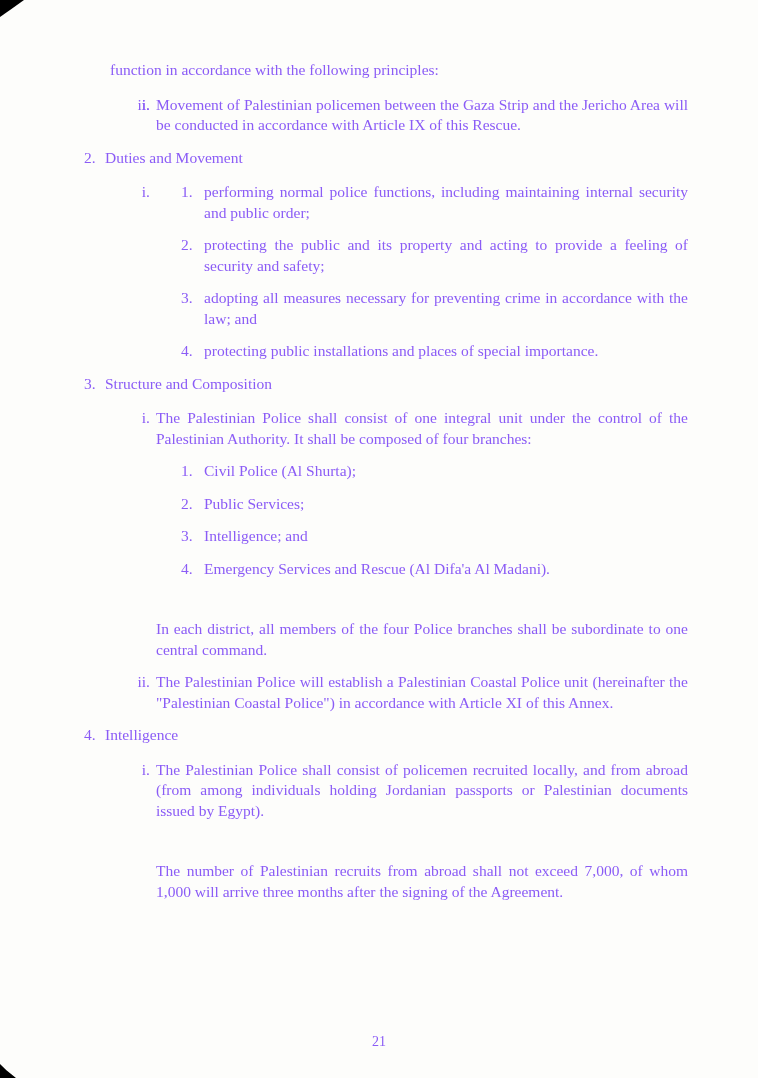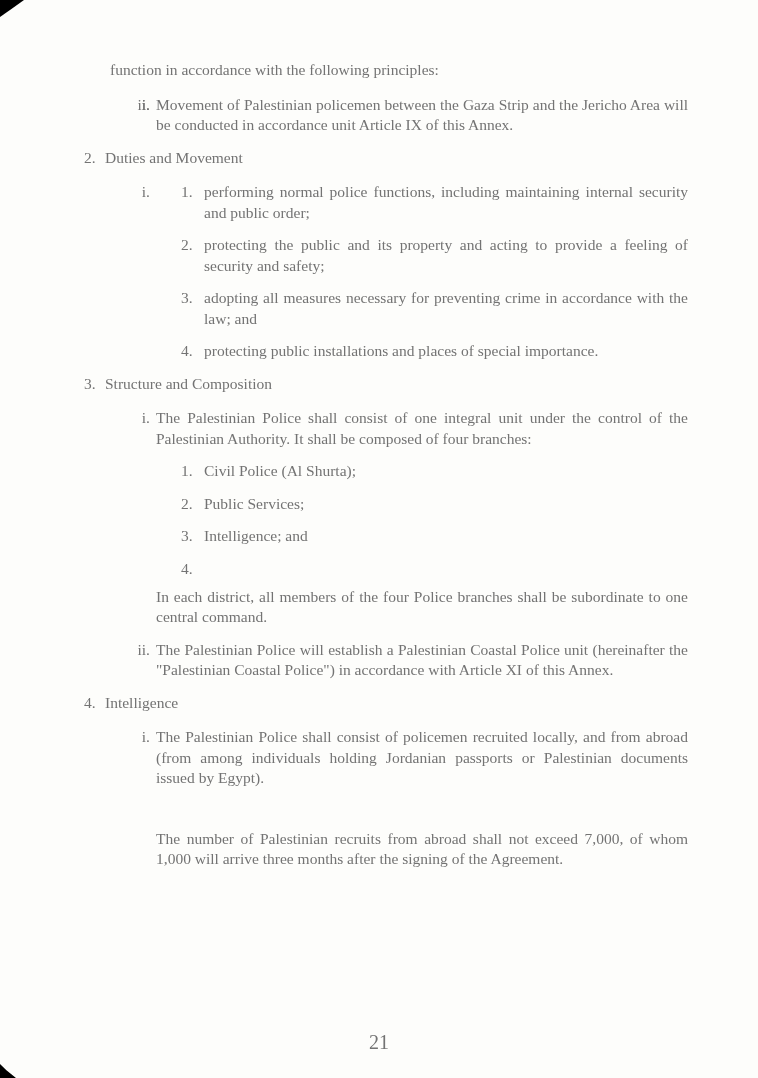--- a/index.html
+++ b/index.html
@@ -11,21 +11,21 @@
     position: relative;
     width: 758px;
     height: 1078px;
     margin: 0 auto;
     background: #fdfdfb;
     box-sizing: border-box;
     padding: 60px 70px 0 84px;
     font-family: "Liberation Serif", serif;
     font-size: 15.5px;
     line-height: 20.5px;
-    color: #737373;
+    color: #8b5cf6;
     overflow: hidden;
   }
   .content {
     position: relative;
   }
   .block {
     position: relative;
     text-align: justify;
     margin-bottom: 12px;
   }
@@ -67,21 +67,21 @@
   .block.para {
     margin-left: 72px;
     margin-top: 40px;
   }
   .footer {
     position: absolute;
     left: 0;
     right: 0;
     bottom: 26px;
     text-align: center;
-    font-size: 20px;
+    font-size: 14px;
   }
   
   .artifact {
     position: absolute;
     background: #000;
   }
   .artifact.top-left {
     top: 0;
     left: 0;
     width: 24px;
@@ -98,33 +98,33 @@
 </style>
 </head>
 <body>
 
 <div class="page">
   <div class="artifact top-left"></div>
 
   <div class="content">
       <div class="block intro"><span class="txt">function in accordance with the following principles:</span></div>
       <div class="block roman"><span class="num">i.</span></div>
-      <div class="block roman"><span class="num">ii.</span><span class="txt">Movement of Palestinian policemen between the Gaza Strip and the Jericho Area will be conducted in accordance unit Article IX of this Annex.</span></div>
+      <div class="block roman"><span class="num">ii.</span><span class="txt">Movement of Palestinian policemen between the Gaza Strip and the Jericho Area will be conducted in accordance with Article IX of this Rescue.</span></div>
       <div class="block section"><span class="num">2.</span><span class="txt">Duties and Movement</span></div>
       <div class="block roman"><span class="num">i.</span></div>
       <div class="block arabic"><span class="num">1.</span><span class="txt">performing normal police functions, including maintaining internal security and public order;</span></div>
       <div class="block arabic"><span class="num">2.</span><span class="txt">protecting the public and its property and acting to provide a feeling of security and safety;</span></div>
       <div class="block arabic"><span class="num">3.</span><span class="txt">adopting all measures necessary for preventing crime in accordance with the law; and</span></div>
       <div class="block arabic"><span class="num">4.</span><span class="txt">protecting public installations and places of special importance.</span></div>
       <div class="block section"><span class="num">3.</span><span class="txt">Structure and Composition</span></div>
       <div class="block roman"><span class="num">i.</span><span class="txt">The Palestinian Police shall consist of one integral unit under the control of the Palestinian Authority. It shall be composed of four branches:</span></div>
       <div class="block arabic"><span class="num">1.</span><span class="txt">Civil Police (Al Shurta);</span></div>
       <div class="block arabic"><span class="num">2.</span><span class="txt">Public Services;</span></div>
       <div class="block arabic"><span class="num">3.</span><span class="txt">Intelligence; and</span></div>
-      <div class="block arabic"><span class="num">4.</span></div>
+      <div class="block arabic"><span class="num">4.</span><span class="txt">Emergency Services and Rescue (Al Difa'a Al Madani).</span></div>
       <div class="block para"><span class="txt">In each district, all members of the four Police branches shall be subordinate to one central command.</span></div>
       <div class="block roman"><span class="num">ii.</span><span class="txt">The Palestinian Police will establish a Palestinian Coastal Police unit (hereinafter the "Palestinian Coastal Police") in accordance with Article XI of this Annex.</span></div>
       <div class="block section"><span class="num">4.</span><span class="txt">Intelligence</span></div>
       <div class="block roman"><span class="num">i.</span><span class="txt">The Palestinian Police shall consist of policemen recruited locally, and from abroad (from among individuals holding Jordanian passports or Palestinian documents issued by Egypt).</span></div>
       <div class="block para"><span class="txt">The number of Palestinian recruits from abroad shall not exceed 7,000, of whom 1,000 will arrive three months after the signing of the Agreement.</span></div>
     </div>
 
   <div class="footer">21</div>
 
   <div class="artifact bottom-left"></div>

